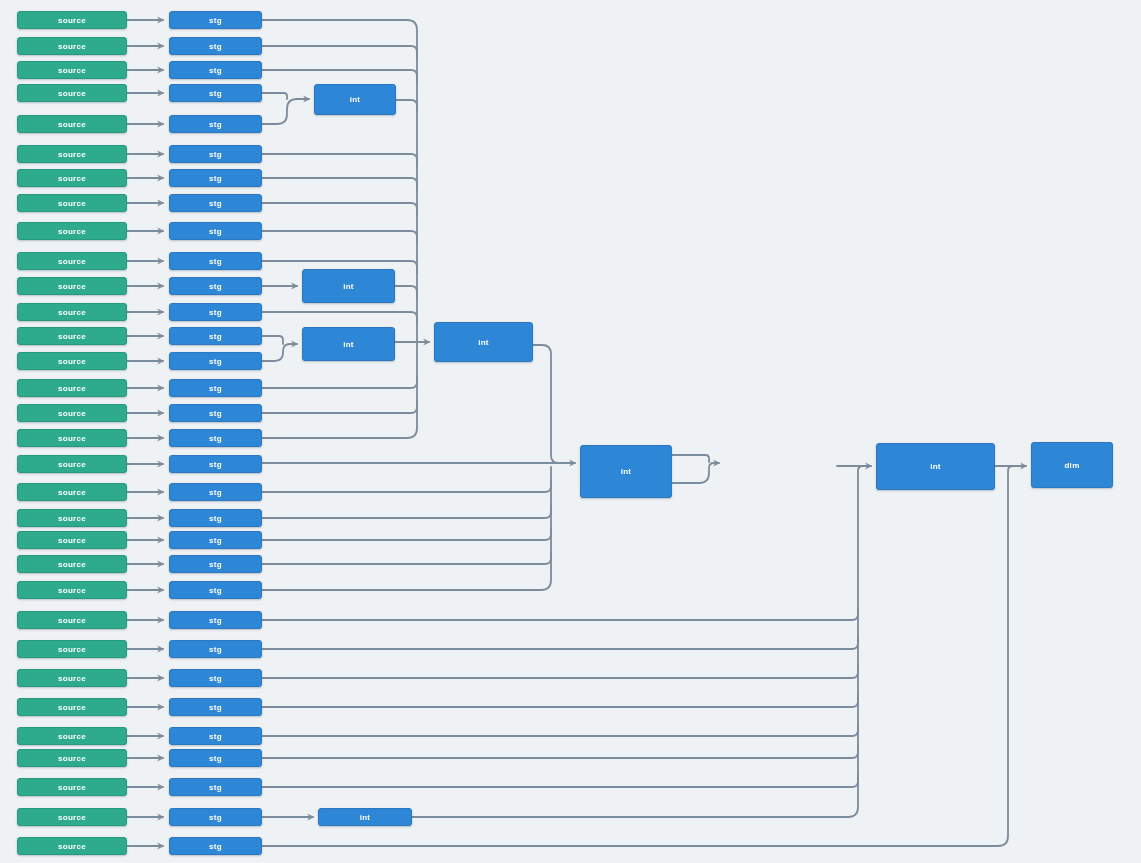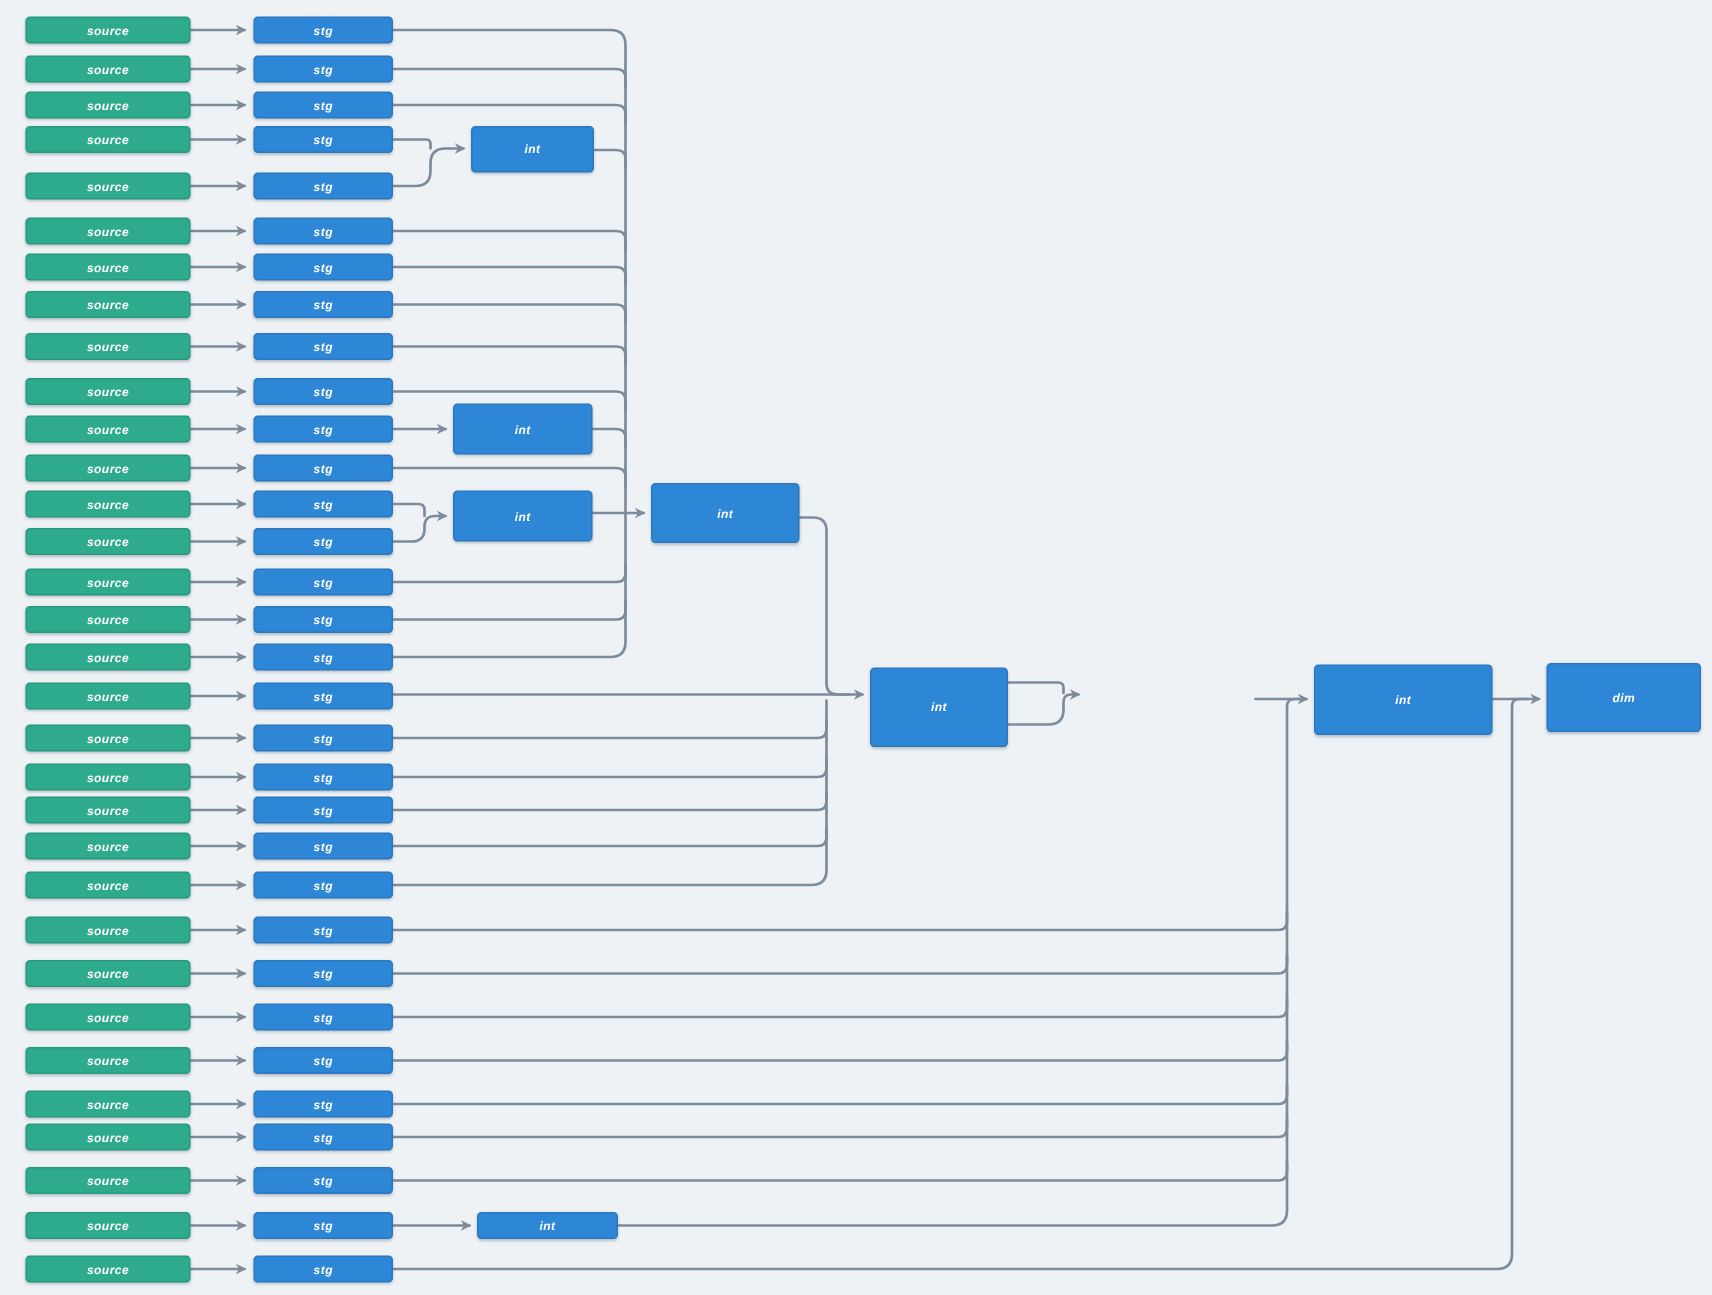--- a/index.html
+++ b/index.html
@@ -6,21 +6,20 @@
   body {
     font-family: "Liberation Sans", "DejaVu Sans", sans-serif;
     background: #eef2f5;
   }
   #canvas {
     position: relative;
     width: 1141px;
     height: 863px;
     background: #eef2f5;
     overflow: hidden;
-    font-style: italic;
   }
   #edge-layer {
     position: absolute;
     left: 0; top: 0;
   }
   .node {
     position: absolute;
     box-sizing: border-box;
     display: flex;
     align-items: center;
@@ -190,14 +189,14 @@
     <div class="node model" style="left: 169px; top: 778px; width: 93px; height: 18px;">stg</div>
     <div class="node model" style="left: 169px; top: 808px; width: 93px; height: 18px;">stg</div>
     <div class="node model" style="left: 169px; top: 837px; width: 93px; height: 18px;">stg</div>
     <div class="node model" style="left: 314px; top: 84px; width: 82px; height: 31px;">int</div>
     <div class="node model" style="left: 302px; top: 269px; width: 93px; height: 34px;">int</div>
     <div class="node model" style="left: 302px; top: 327px; width: 93px; height: 34px;">int</div>
     <div class="node model" style="left: 434px; top: 322px; width: 99px; height: 40px;">int</div>
     <div class="node model" style="left: 580px; top: 445px; width: 92px; height: 53px;">int</div>
     <div class="node model" style="left: 318px; top: 808px; width: 94px; height: 18px;">int</div>
     <div class="node model" style="left: 876px; top: 443px; width: 119px; height: 47px;">int</div>
-    <div class="node model" style="left: 1031px; top: 442px; width: 103px; height: 46px;">dim</div>
+    <div class="node model" style="left: 1031px; top: 442px; width: 82px; height: 46px;">dim</div>
   </div>
 
 </body></html>

